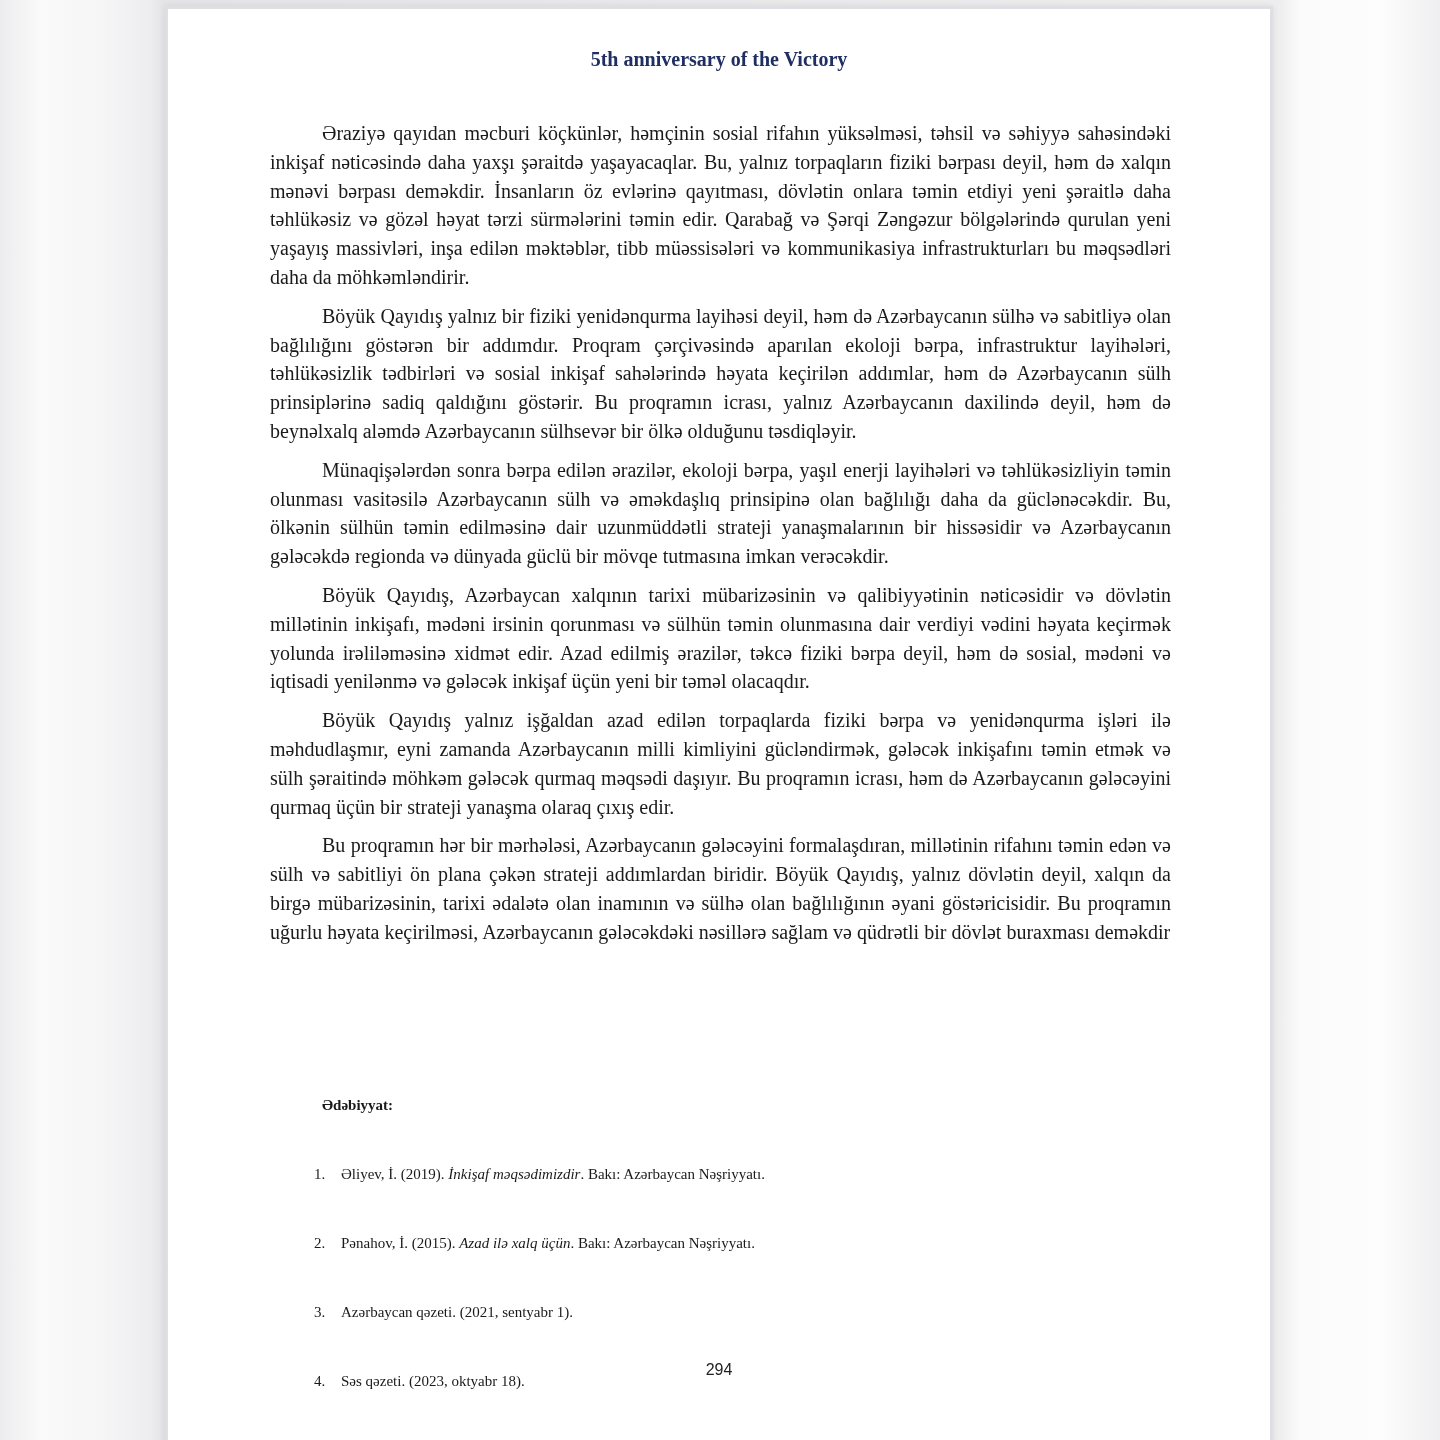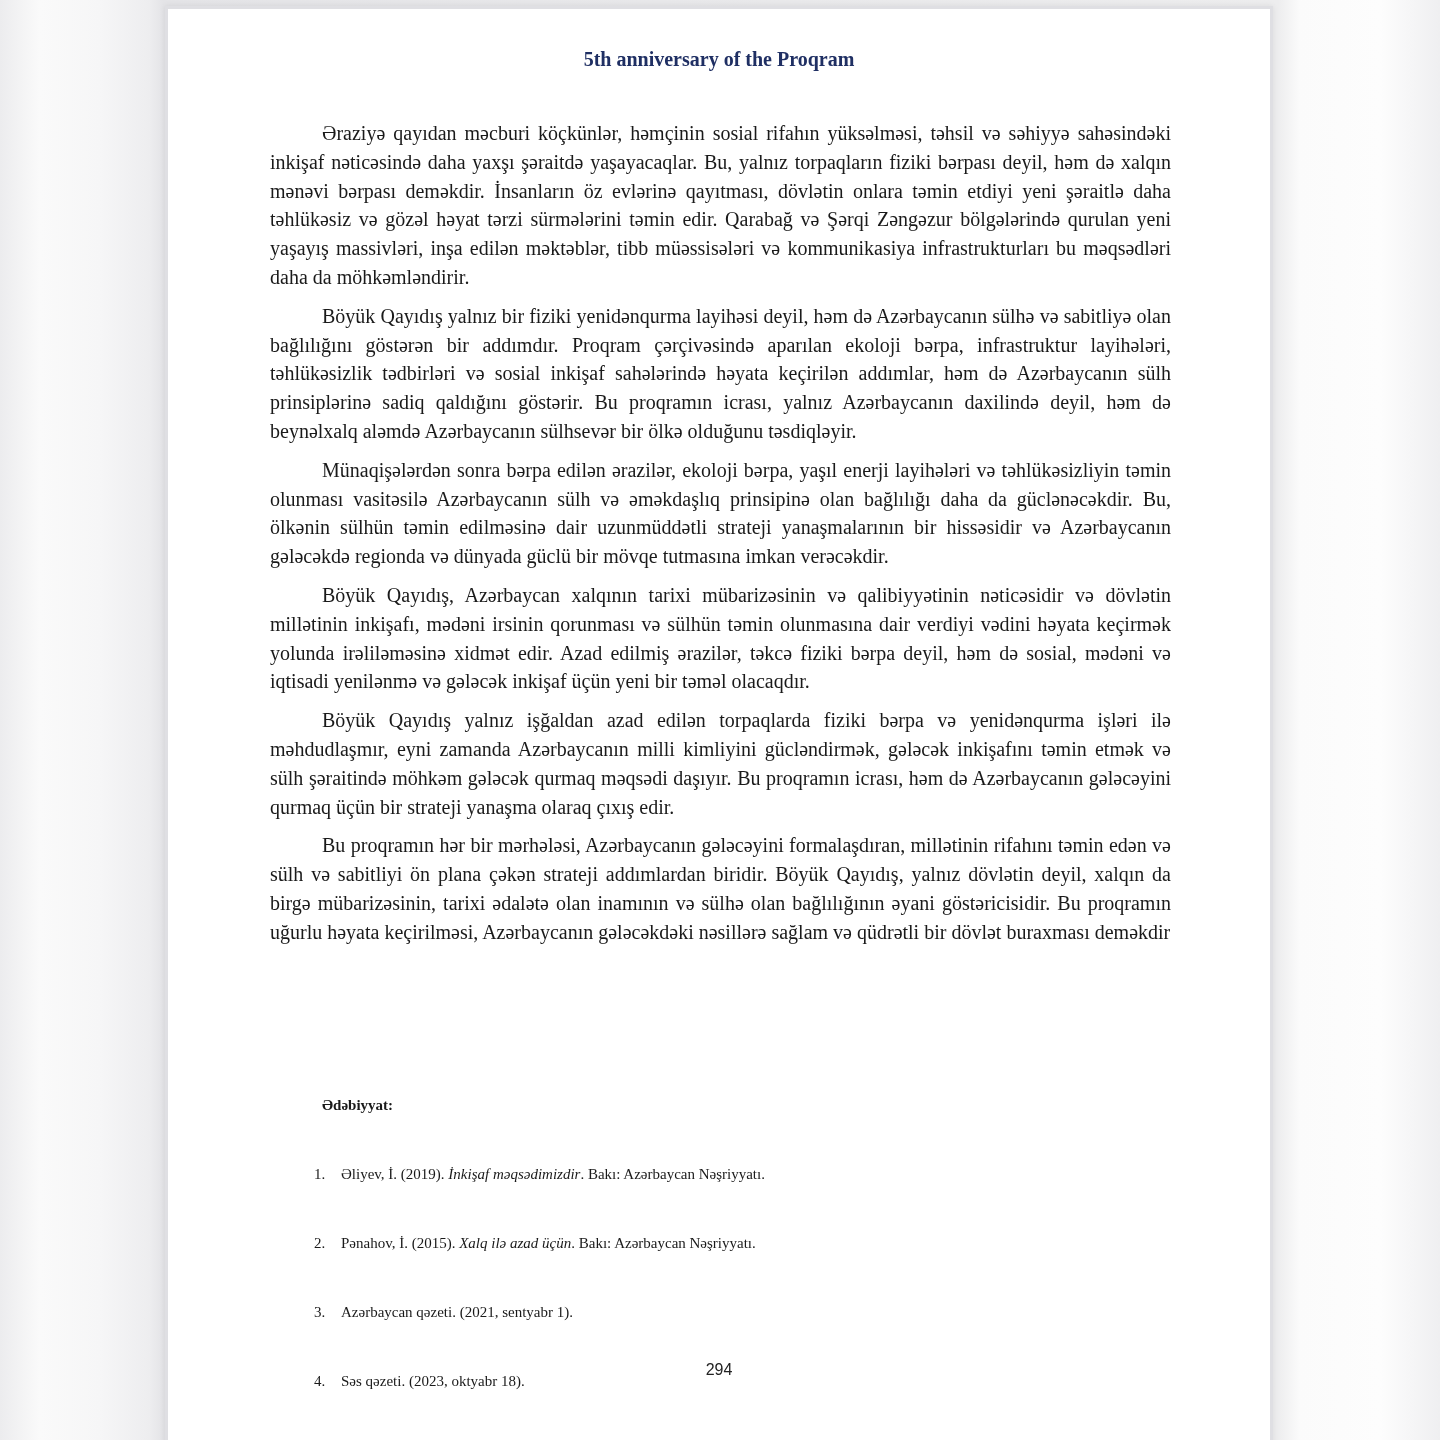--- a/index.html
+++ b/index.html
@@ -94,40 +94,40 @@
       font-family: Liberation Sans, sans-serif;
       font-size: 16px;
       color: #222222;
     }
   </style>
 </head>
 <body>
 
 <div class="page">
   <div class="header">
-    <div>5th anniversary of the Proqram</div>
+    <div>5th anniversary of the Victory</div>
   </div>
 
   <div class="body-text">
     <p>Əraziyə qayıdan məcburi köçkünlər, həmçinin sosial rifahın yüksəlməsi, təhsil və səhiyyə sahəsindəki inkişaf nəticəsində daha yaxşı şəraitdə yaşayacaqlar. Bu, yalnız torpaqların fiziki bərpası deyil, həm də xalqın mənəvi bərpası deməkdir. İnsanların öz evlərinə qayıtması, dövlətin onlara təmin etdiyi yeni şəraitlə daha təhlükəsiz və gözəl həyat tərzi sürmələrini təmin edir. Qarabağ və Şərqi Zəngəzur bölgələrində qurulan yeni yaşayış massivləri, inşa edilən məktəblər, tibb müəssisələri və kommunikasiya infrastrukturları bu məqsədləri daha da möhkəmləndirir.</p>
     <p>Böyük Qayıdış yalnız bir fiziki yenidənqurma layihəsi deyil, həm də Azərbaycanın sülhə və sabitliyə olan bağlılığını göstərən bir addımdır. Proqram çərçivəsində aparılan ekoloji bərpa, infrastruktur layihələri, təhlükəsizlik tədbirləri və sosial inkişaf sahələrində həyata keçirilən addımlar, həm də Azərbaycanın sülh prinsiplərinə sadiq qaldığını göstərir. Bu proqramın icrası, yalnız Azərbaycanın daxilində deyil, həm də beynəlxalq aləmdə Azərbaycanın sülhsevər bir ölkə olduğunu təsdiqləyir.</p>
     <p>Münaqişələrdən sonra bərpa edilən ərazilər, ekoloji bərpa, yaşıl enerji layihələri və təhlükəsizliyin təmin olunması vasitəsilə Azərbaycanın sülh və əməkdaşlıq prinsipinə olan bağlılığı daha da güclənəcəkdir. Bu, ölkənin sülhün təmin edilməsinə dair uzunmüddətli strateji yanaşmalarının bir hissəsidir və Azərbaycanın gələcəkdə regionda və dünyada güclü bir mövqe tutmasına imkan verəcəkdir.</p>
     <p>Böyük Qayıdış, Azərbaycan xalqının tarixi mübarizəsinin və qalibiyyətinin nəticəsidir və dövlətin millətinin inkişafı, mədəni irsinin qorunması və sülhün təmin olunmasına dair verdiyi vədini həyata keçirmək yolunda irəliləməsinə xidmət edir. Azad edilmiş ərazilər, təkcə fiziki bərpa deyil, həm də sosial, mədəni və iqtisadi yenilənmə və gələcək inkişaf üçün yeni bir təməl olacaqdır.</p>
     <p>Böyük Qayıdış yalnız işğaldan azad edilən torpaqlarda fiziki bərpa və yenidənqurma işləri ilə məhdudlaşmır, eyni zamanda Azərbaycanın milli kimliyini gücləndirmək, gələcək inkişafını təmin etmək və sülh şəraitində möhkəm gələcək qurmaq məqsədi daşıyır. Bu proqramın icrası, həm də Azərbaycanın gələcəyini qurmaq üçün bir strateji yanaşma olaraq çıxış edir.</p>
     <p>Bu proqramın hər bir mərhələsi, Azərbaycanın gələcəyini formalaşdıran, millətinin rifahını təmin edən və sülh və sabitliyi ön plana çəkən strateji addımlardan biridir. Böyük Qayıdış, yalnız dövlətin deyil, xalqın da birgə mübarizəsinin, tarixi ədalətə olan inamının və sülhə olan bağlılığının əyani göstəricisidir. Bu proqramın uğurlu həyata keçirilməsi, Azərbaycanın gələcəkdəki nəsillərə sağlam və qüdrətli bir dövlət buraxması deməkdir</p>
   </div>
 
   <div class="refs">
     <div class="refs-title">Ədəbiyyat:</div>
     <ol>
       <li>
         <span class="num">1.</span><span>Əliyev, İ. (2019). </span><i>İnkişaf məqsədimizdir</i><span>. Bakı: Azərbaycan Nəşriyyatı.</span>
       </li>
       <li>
-        <span class="num">2.</span><span>Pənahov, İ. (2015). </span><i>Xalq ilə azad üçün</i><span>. Bakı: Azərbaycan Nəşriyyatı.</span>
+        <span class="num">2.</span><span>Pənahov, İ. (2015). </span><i>Azad ilə xalq üçün</i><span>. Bakı: Azərbaycan Nəşriyyatı.</span>
       </li>
       <li>
         <span class="num">3.</span><span>Azərbaycan qəzeti. (2021, sentyabr 1).</span>
       </li>
       <li>
         <span class="num">4.</span><span>Səs qəzeti. (2023, oktyabr 18).</span>
       </li>
     </ol>
   </div>
 

